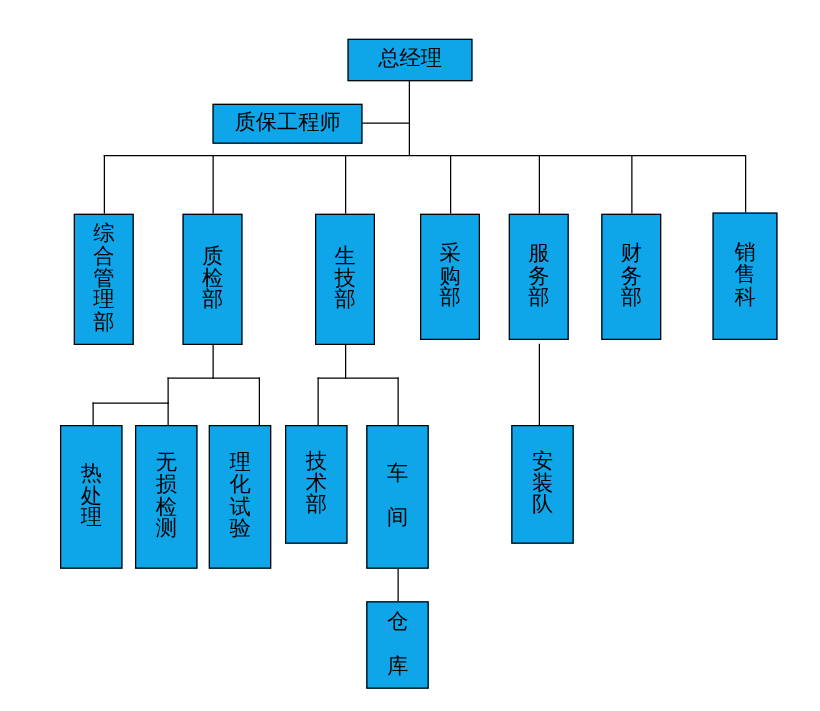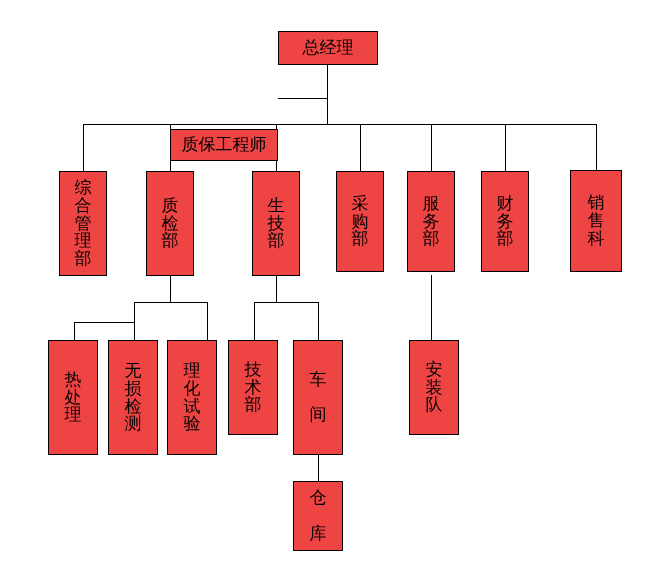--- a/index.html
+++ b/index.html
@@ -14,21 +14,21 @@
     position: relative;
     width: 656px;
     height: 569px;
     background: #ffffff;
     overflow: hidden;
   }
   .node {
     position: absolute;
     box-sizing: border-box;
     border: 1px solid #000000;
-    background: #ef4444;
+    background: #0ea5e9;
     display: flex;
     align-items: center;
     justify-content: center;
     color: #000000;
   }
   .node .label {
     display: block;
     text-align: center;
     line-height: 1.05;
     white-space: pre;
@@ -84,21 +84,21 @@
   <div class="edge v" style="left:318px; top:302px; height:38px;"></div>
 
   <div class="edge v" style="left:431px; top:275px; height:65px;"></div>
 
   <div class="edge v" style="left:318px; top:455px; height:26px;"></div>
 
   <div class="node horiz" style="left:278px; top:31px; width:100px; height:34px;">
     <span class="label">总经理</span>
   </div>
 
-  <div class="node horiz" style="left:170px; top:83px; width:108px; height:32px;margin-top:46px;">
+  <div class="node horiz" style="left:170px; top:83px; width:120px; height:32px;">
     <span class="label">质保工程师</span>
   </div>
 
   <div class="node vert" style="left:59px; top:171px; width:48px; height:105px;">
     <span class="label">综
 合
 管
 理
 部</span>
   </div>

